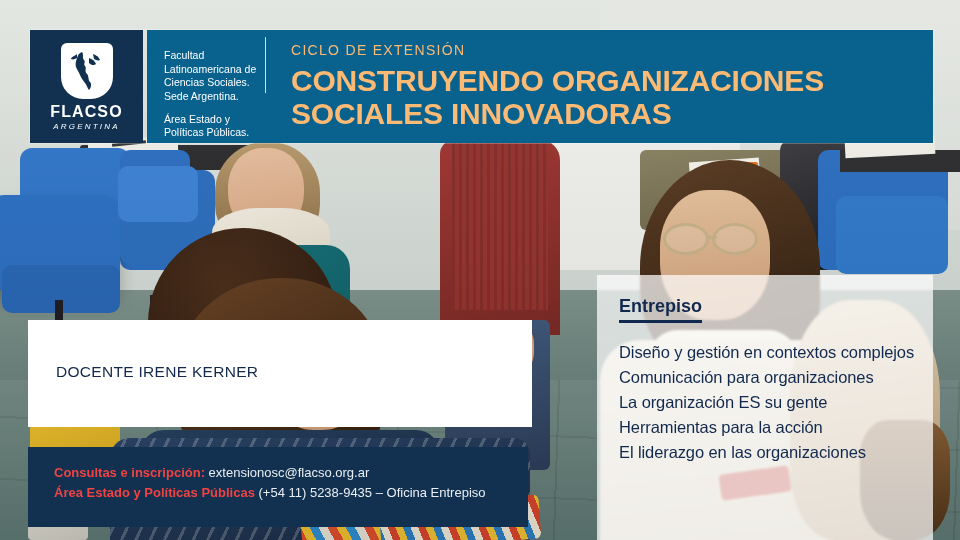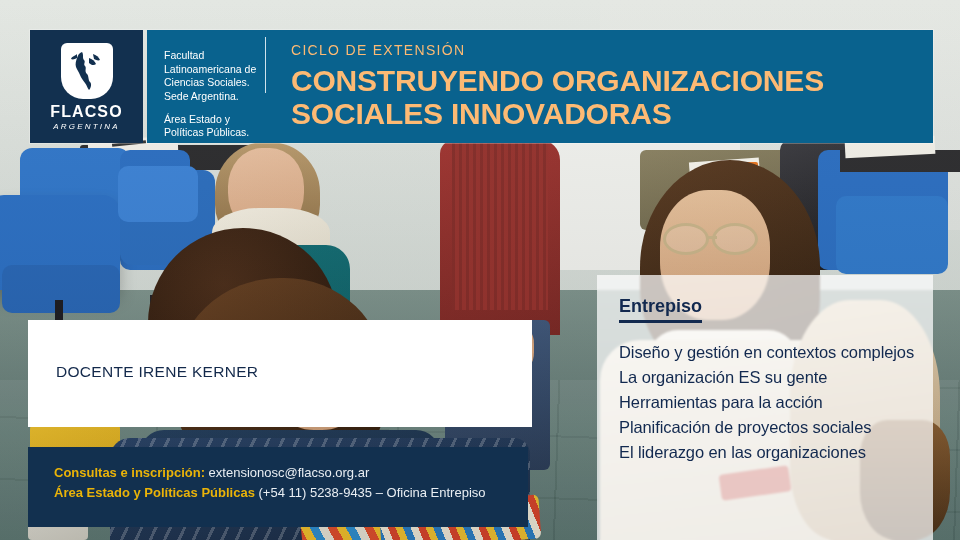--- a/index.html
+++ b/index.html
@@ -242,21 +242,21 @@
   .contact {
     position: absolute;
     left: 28px; top: 447px;
     width: 500px; height: 80px;
     background: #12304f;
     padding: 16px 0 0 26px;
     color: #e9eef3;
     font-size: 13px;
     line-height: 1.55;
   }
-  .contact b { color: #eab308; font-weight: bold; }
+  .contact b { color: #ef4444; font-weight: bold; }
 
   
   .talleres {
     position: absolute;
     left: 597px; top: 275px;
     width: 336px; height: 265px;
     background: rgba(255,255,255,.72);
     padding: 22px 0 0 22px;
     color: #12294f;
     backdrop-filter: blur(1px);
@@ -410,20 +410,20 @@
     <div>
       <b>Área Estado y Políticas Públicas</b>
       <span>(+54 11) 5238-9435 – Oficina Entrepiso</span>
     </div>
   </div>
 
   <div class="talleres">
     <div class="talleres-title">Entrepiso</div>
     <ul>
       <li>Diseño y gestión en contextos complejos</li>
+      <li>Comunicación para organizaciones</li>
       <li>La organización ES su gente</li>
       <li>Herramientas para la acción</li>
-      <li>Planificación de proyectos sociales</li>
       <li>El liderazgo en las organizaciones</li>
     </ul>
   </div>
 
 </div>
 
 </body></html>

